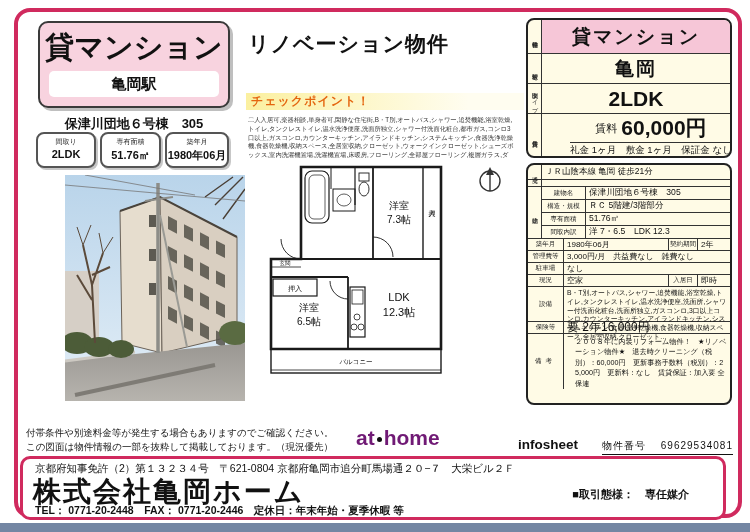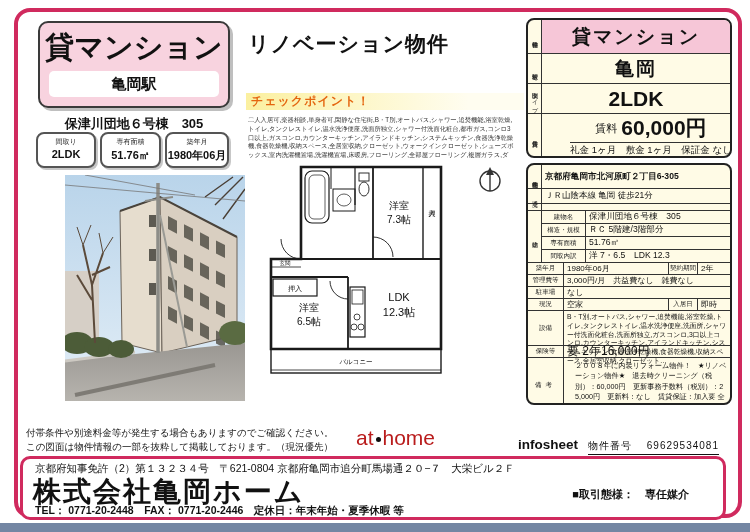--- a/index.html
+++ b/index.html
@@ -74,24 +74,24 @@
   .d-meta .dval.short { flex:none; width:32px; }
   .d-equip { height:35px; } .d-equip .hlabel { width:36px; }
   .d-equip .dval { font-size:6.8px; line-height:1.3; word-break:break-all; align-items:flex-start; padding-top:2px; }
   .d-ins { height:12px; } .d-ins .hlabel { width:36px; } .d-ins .dval { font-size:12px; }
   .d-notes { flex:1;gap:8px; } .d-notes .hlabel { width:36px; letter-spacing:4px; }
   .d-notes .dval { font-size:7.2px; line-height:1.45; word-break:break-all; align-items:flex-start; padding-top:3px; }
 
   
   .disclaimer { position:absolute; left:26px; top:426px; font-size:9.5px; line-height:1.5; color:#111; }
   .logo { position:absolute; left:356px; top:426px; display:flex; align-items:center;
-    font-size:21px; font-weight:400; color:#b91c1c; letter-spacing:0; }
+    font-size:21px; font-weight:700; color:#701a75; letter-spacing:0; }
   .logo .dot { width:5px; height:5px; background:#0d0d0d; border-radius:50%; margin:2px 2px 0 2px; }
   .infosheet { position:absolute; left:518px; top:437px; display:flex; align-items:baseline; color:#111; }
-  .infosheet .is { font-size:13.5px; font-weight:bold; margin-right:10px; }
+  .infosheet .is { font-size:13.5px; font-weight:bold; margin-right:24px; }
   .infosheet .pn { font-size:10px; border-bottom:1px solid #111; padding-bottom:1px; letter-spacing:1px; }
 
   
   .company-box { position:absolute; left:20px; top:456px; width:706px; height:64px;
     border:3px solid #d02a5e; border-radius:10px; background:#fff; }
   .license { position:absolute; left:12px; top:3px; font-size:10.5px; font-weight:normal; color:#111; white-space:nowrap; }
   .company-name { position:absolute; left:10px; top:14px; font-size:28px; font-weight:bold; color:#111; letter-spacing:2px; }
   .contact { position:absolute; left:12px; top:45px; font-size:10.5px; font-weight:bold; color:#111; }
   .deal-type { position:absolute; right:34px; top:28px; font-size:11px; font-weight:bold; color:#111; }
 
@@ -273,24 +273,20 @@
           <div class="rent-line">
             <span class="rl">賃料</span>
             <span class="rv">60,000円</span>
           </div>
           <div class="terms-line">礼金 1ヶ月　敷金 1ヶ月　保証金 なし</div>
         </div>
       </div>
     </div>
 
     <div class="rtable detail">
-      <div class="trow d-address">
-        <div class="vlabel">物件所在地</div>
-        <div class="dval">京都府亀岡市北河原町２丁目6-305</div>
-      </div>
       <div class="trow d-access">
         <div class="vlabel">交通</div>
         <div class="dval">ＪＲ山陰本線 亀岡 徒歩21分</div>
       </div>
       <div class="trow d-empty">
         <div class="vlabel"></div>
         <div class="dval"></div>
       </div>
       <div class="trow d-build">
         <div class="vlabel">建物</div>

